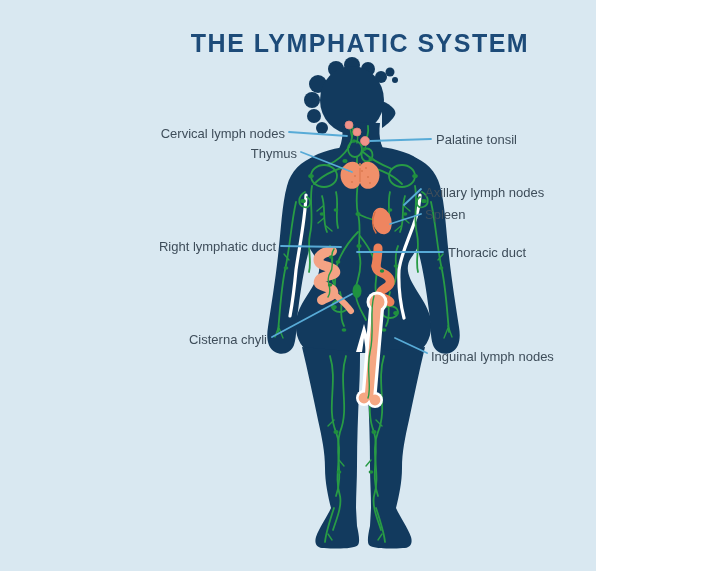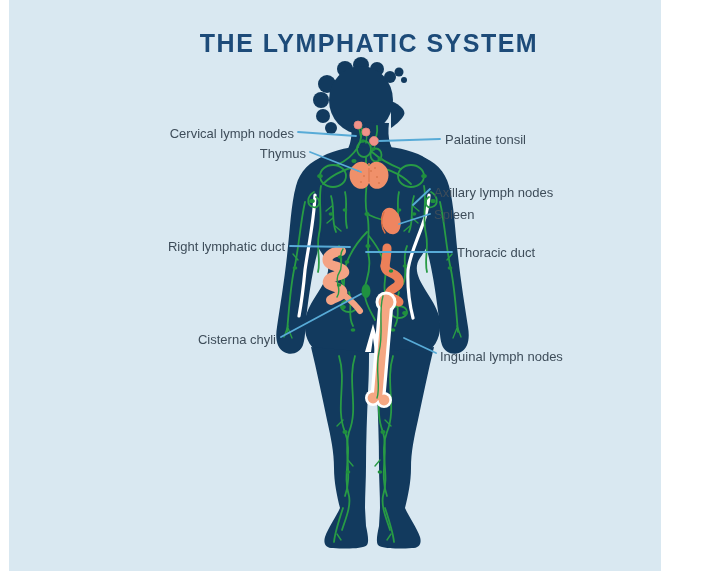--- a/index.html
+++ b/index.html
@@ -1,17 +1,17 @@
 <!DOCTYPE html>
 <html><head>
 <meta charset="utf-8">
 <style>
   html,body{margin:0;padding:0;}
   body{font-family:"Liberation Sans",sans-serif;background:#ffffff;}
-  .canvas{width:652px;height:571px;position:relative;overflow:hidden;margin-left:9px;}
+  .canvas{width:596px;height:571px;position:relative;overflow:hidden;}
   .title-text{font-family:"Liberation Sans",sans-serif;font-weight:bold;font-size:25px;letter-spacing:1.5px;fill:#1d4b79;}
   .callout-text{font-family:"Liberation Sans",sans-serif;font-size:13px;fill:#3e4d5a;}
   .leader{stroke:#58abd7;stroke-width:1.8;fill:none;stroke-linecap:round;}
   .vessel{stroke:#289b45;stroke-width:1.8;fill:none;stroke-linecap:round;stroke-linejoin:round;}
   .vessel-thin{stroke:#289b45;stroke-width:1.4;fill:none;stroke-linecap:round;}
   .bead{fill:#1f8f3e;stroke:none;}
   .navy{fill:#123a5e;stroke:none;}
   .sliver{stroke:#ffffff;stroke-width:3.2;fill:none;stroke-linecap:round;}
 </style>
 </head>

